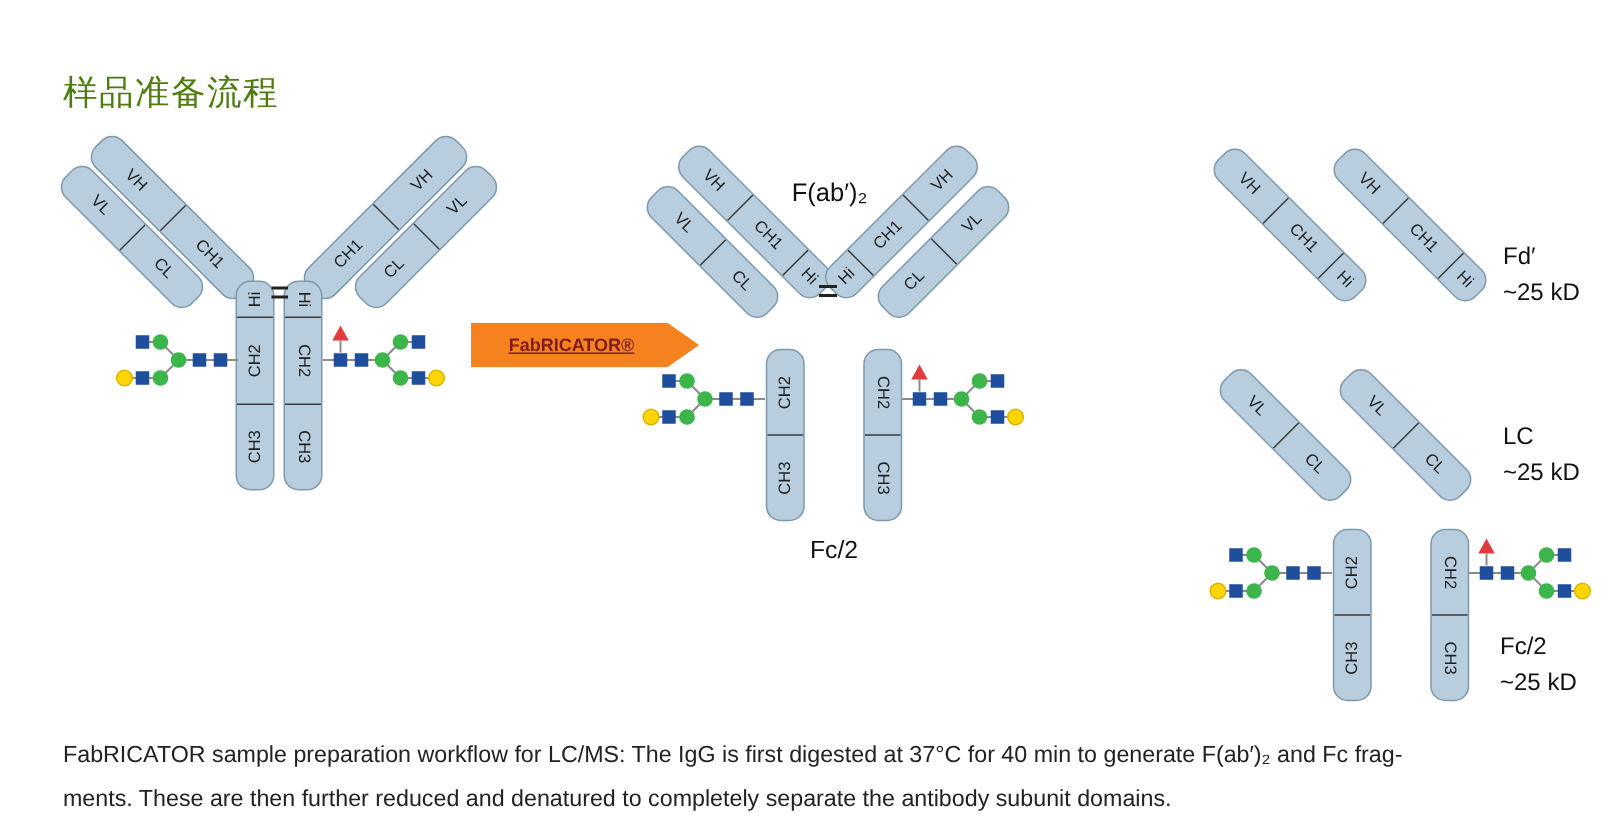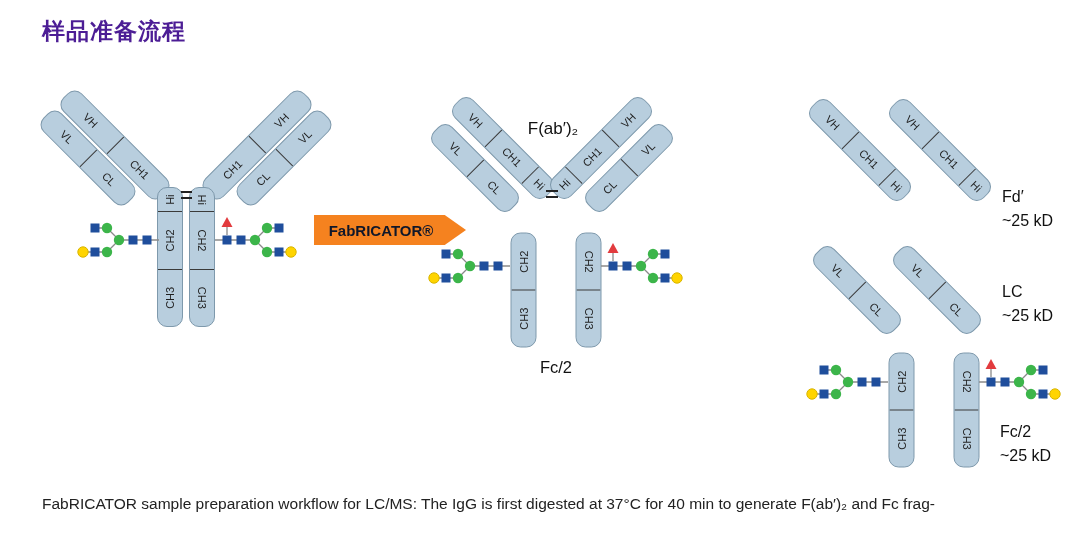--- a/index.html
+++ b/index.html
@@ -1,30 +1,30 @@
 <!DOCTYPE html>
 <html><head>
 <meta charset="utf-8">
 <style>
   * { margin:0; padding:0; box-sizing:border-box; }
   body { font-family:"Liberation Sans", sans-serif; background:#ffffff; }
   .stage { position:relative; width:1080px; height:550px; background:#ffffff; overflow:hidden; }
 
-  .title { position:absolute; left:42px; top:16px; font-size:23px; font-weight:bold; color:#4c1d95; letter-spacing:1px; }
+  .title { position:absolute; left:42px; top:46px; font-size:23px; font-weight:normal; color:#4d7c0f; letter-spacing:1px; }
 
   .chain { position:absolute; height:26px; display:flex; background:#B8CEDE; border:1px solid #7E99AC;
            border-radius:10px; overflow:hidden; }
   .seg  { display:flex; align-items:center; justify-content:center; font-size:11px; color:#1f1f1f;
           border-right:1.2px solid #3a3a3a; white-space:nowrap; }
   .seg:last-child { border-right:none; }
 
   .ds { position:absolute; width:11px; height:8px; border-top:2px solid #222; border-bottom:2px solid #222; }
 
   .arrow { position:absolute; height:30px; display:flex; align-items:center; justify-content:center;
-           color:#0f172a; font-weight:bold; font-size:15px; padding-right:18px; }
+           color:#7f1d1d; font-weight:bold; font-size:12px; padding-right:18px;text-decoration:underline; }
   .fab-arrow { background:#F5821F; clip-path:polygon(0 0, 86% 0, 100% 50%, 86% 100%, 0 100%); }
   .red-arrow { background:#9B9B9B; clip-path:polygon(0 0, 86% 0, 100% 50%, 86% 100%, 0 100%); }
 
   .frag-label { position:absolute; font-size:16px; color:#111; line-height:1.5; }
   .frag-label.center { text-align:center; }
   .fab2-label { font-size:17px; }
 
   .glycan { position:absolute; }
   .glycan.flip { transform:scaleX(-1); }
 
@@ -138,21 +138,21 @@
   <div class="chain" style="left:795px;top:137px;width:130px;transform:rotate(45deg)">
     <span class="seg" style="flex:52">VH</span>
     <span class="seg" style="flex:52">CH1</span>
     <span class="seg" style="flex:26">Hi</span>
   </div>
   <div class="chain" style="left:875px;top:137px;width:130px;transform:rotate(45deg)">
     <span class="seg" style="flex:52">VH</span>
     <span class="seg" style="flex:52">CH1</span>
     <span class="seg" style="flex:26">Hi</span>
   </div>
-  <div class="frag-label" style="left:1002px;top:185px">
+  <div class="frag-label" style="left:1002px;top:160px">
     <div>Fd′</div>
     <div>~25 kD</div>
   </div>
 
   <div class="chain" style="left:802px;top:277px;width:110px;transform:rotate(45deg)">
     <span class="seg" style="flex:55">VL</span>
     <span class="seg" style="flex:55">CL</span>
   </div>
   <div class="chain" style="left:882px;top:277px;width:110px;transform:rotate(45deg)">
     <span class="seg" style="flex:55">VL</span>
@@ -177,15 +177,16 @@
   <svg class="glycan" style="left:979px;top:356px" width="82" height="52" viewBox="0 0 82 52">
       <use href="#glycan-fuc"></use>
     </svg>
   <div class="frag-label" style="left:1000px;top:420px">
     <div>Fc/2</div>
     <div>~25 kD</div>
   </div>
 
   <div class="cap">
     <div>FabRICATOR sample preparation workflow for LC/MS: The IgG is first digested at 37°C for 40 min to generate F(ab′)₂ and Fc frag-</div>
+    <div>ments. These are then further reduced and denatured to completely separate the antibody subunit domains.</div>
   </div>
 
 </div>
 
 </body></html>

